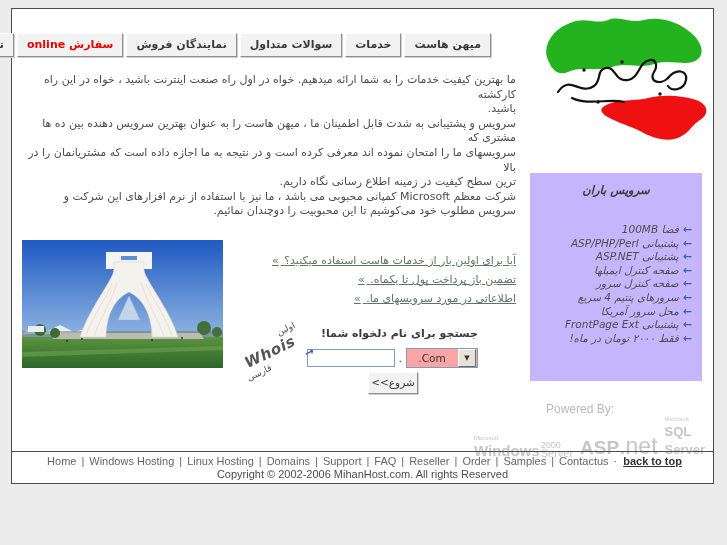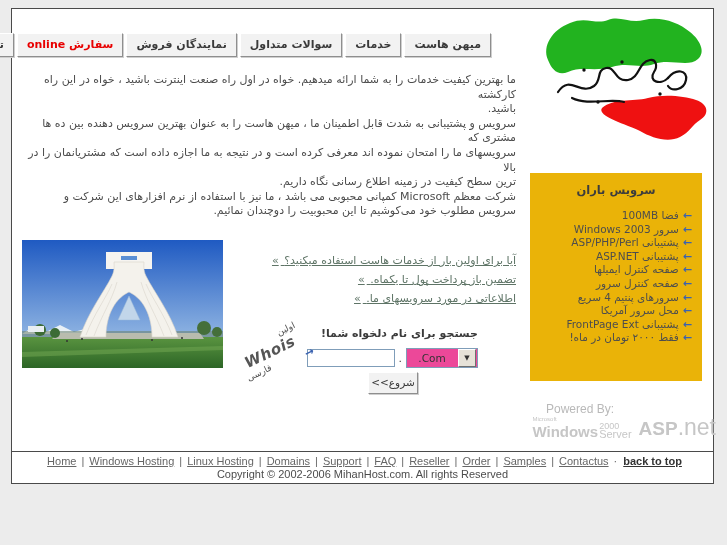--- a/index.html
+++ b/index.html
@@ -29,43 +29,43 @@
   
   .quick{position:absolute;left:228px;top:240px;width:276px;}
   .qrow{height:19px;line-height:19px;text-align:right;direction:ltr;}
   .qlink{color:#5e7466;font-size:11px;text-decoration:underline;cursor:pointer;}
   .qmark{margin-right:2px;}
 
   
   .search{position:absolute;left:230px;top:318px;width:236px;}
   .s-head{direction:rtl;text-align:right;font-size:11px;font-weight:bold;color:#3b3b3b;margin:0 0 8px 0;}
   .s-row{display:flex;direction:rtl;align-items:center;gap:4px;}
-  .sel{width:72px;height:20px;background:#ec4899;border:1px solid #7f9db9;display:flex;direction:ltr;
+  .sel{width:72px;height:20px;background:#fca5a5;border:1px solid #7f9db9;display:flex;direction:ltr;
        align-items:center;cursor:pointer;box-sizing:border-box;}
   .sel-text{flex:1;font-size:10.5px;color:#333;text-align:center;}
   .sel-btn{width:16px;height:16px;margin:1px;background:#e6e2d8;border:1px solid;
            border-color:#fff #6f6f6f #6f6f6f #fff;font-size:7px;color:#333;display:flex;
            align-items:center;justify-content:center;}
   .dom-input{width:88px;height:18px;border:1px solid #7f9db9;box-sizing:border-box;font-size:11px;padding:0 3px;}
   .s-dot{color:#444;font-size:11px;}
   .s-btn{position:absolute;left:356px;top:363px;width:48px;height:20px;font-size:10.5px;color:#3a3a3a;
          background:#f2f2f2;border:1px solid;border-color:#ffffff #8e8e8e #8e8e8e #ffffff;
          box-shadow:1px 1px 0 #cfcfcf;text-align:center;line-height:18px;direction:rtl;cursor:pointer;}
 
   
   .whois{position:absolute;left:220px;top:324px;width:76px;transform:rotate(-26deg);color:#555;}
   .w-top{font-size:9px;text-align:right;margin-right:4px;direction:rtl;}
   .w-main{font-size:15px;font-weight:bold;font-style:italic;letter-spacing:.5px;text-align:center;}
   .w-bot{font-size:9px;text-align:left;margin-left:6px;direction:rtl;}
   .w-arrow{position:absolute;right:-2px;bottom:-5px;color:#3a62b0;font-size:11px;font-weight:bold;}
 
   
-  .sidebar{position:absolute;left:518px;top:164px;width:172px;height:208px;background:#eab308;box-sizing:border-box;}
+  .sidebar{position:absolute;left:518px;top:164px;width:172px;height:208px;background:#c4b5fd;box-sizing:border-box;font-style:italic;}
   .sb-head{direction:rtl;text-align:center;font-size:11.5px;font-weight:bold;color:#3d3d3d;padding-top:10px;}
-  .sb-list{margin-top:12px;padding:0 10px 0 8px;}
+  .sb-list{margin-top:26px;padding:0 10px 0 8px;}
   .sb-item{direction:rtl;text-align:right;font-size:10.5px;color:#4d4d4d;line-height:13.6px;}
   .sb-bullet{color:#3a62b0;font-weight:bold;font-size:11px;margin-left:4px;}
   .sb-more{margin:11px 10px 0 8px;text-align:right;direction:ltr;font-size:10.5px;font-weight:bold;line-height:13.5px;}
   .sb-more a{color:#3d3d3d;text-decoration:underline;cursor:pointer;}
 
   
   .powered{position:absolute;left:462px;top:393px;width:242px;color:#c6c6c6;
            font-family:"Liberation Sans",sans-serif;}
   .pw-label{font-size:12px;color:#b9b9b9;margin-left:72px;}
   .pw-row{display:flex;align-items:flex-end;justify-content:flex-end;gap:7px;}
@@ -76,21 +76,21 @@
   .pw-2000{font-size:9px;line-height:8px;}
   .pw-server{font-size:11px;font-weight:normal;line-height:9px;}
   .pw-asp{font-size:19px;font-weight:bold;line-height:17px;}
   .pw-aspnet{font-weight:normal;font-size:23px;}
   .pw-sqlname{font-size:13px;font-weight:bold;line-height:12px;}
 
   
   .hr-line{position:absolute;left:0;right:0;top:442px;border-top:1px solid #4a4a4a;}
   .fnav{position:absolute;left:0;right:0;top:446px;text-align:center;font-size:11px;
         font-family:"Liberation Sans",sans-serif;color:#6e6e6e;}
-  .f-link{color:#666;text-decoration:underline;margin:0 4px;cursor:pointer;}
+  .f-link{color:#666;margin:0 4px;cursor:pointer;}
   .f-sep{color:#666;margin:0 1px;}
   .f-back{color:#333;font-weight:bold;text-decoration:underline;margin-left:5px;cursor:pointer;}
   .fcopy{position:absolute;left:0;right:0;top:459px;text-align:center;font-size:11px;color:#4c4c4c;
          font-family:"Liberation Sans",sans-serif;}
 </style>
 </head>
 <body>
 
 <div id="canvas">
   <div id="box">
@@ -193,21 +193,20 @@
       <div class="w-top">اولین</div>
       <div class="w-main">Whois</div>
       <div class="w-bot">فارسی</div>
       <span class="w-arrow">→</span>
     </div>
 
     <div class="sidebar">
       <div class="sb-head">سرویس باران</div>
       <div class="sb-list">
         <div class="sb-item"><span class="sb-bullet">←</span><span>فضا 100MB</span></div>
-        <div class="sb-item"><span class="sb-bullet">←</span><span>سرور Windows 2003</span></div>
         <div class="sb-item"><span class="sb-bullet">←</span><span>پشتیبانی ASP/PHP/Perl</span></div>
         <div class="sb-item"><span class="sb-bullet">←</span><span>پشتیبانی ASP.NET</span></div>
         <div class="sb-item"><span class="sb-bullet">←</span><span>صفحه کنترل ایمیلها</span></div>
         <div class="sb-item"><span class="sb-bullet">←</span><span>صفحه کنترل سرور</span></div>
         <div class="sb-item"><span class="sb-bullet">←</span><span>سرورهای پنتیم 4 سریع</span></div>
         <div class="sb-item"><span class="sb-bullet">←</span><span>محل سرور آمریکا</span></div>
         <div class="sb-item"><span class="sb-bullet">←</span><span>پشتیبانی FrontPage Ext</span></div>
         <div class="sb-item"><span class="sb-bullet">←</span><span>فقط ۲۰۰۰ تومان در ماه!</span></div>
       </div>
     </div>
@@ -221,20 +220,24 @@
             <span class="pw-winname">Windows</span>
             <span class="pw-wincol">
               <span class="pw-2000">2000</span>
               <span class="pw-server">Server</span>
             </span>
           </span>
         </div>
         <div>
           <span class="pw-asp"><span>ASP</span><span class="pw-aspnet">.net</span></span>
         </div>
+        <div>
+          <span class="pw-ms">Microsoft</span>
+          <span class="pw-sqlname">SQL Server</span>
+        </div>
       </div>
     </div>
 
     <div class="hr-line"></div>
     <div class="fnav">
       <a class="f-link">Home</a><span class="f-sep">|</span><a class="f-link">Windows Hosting</a><span class="f-sep">|</span><a class="f-link">Linux Hosting</a><span class="f-sep">|</span><a class="f-link">Domains</a><span class="f-sep">|</span><a class="f-link">Support</a><span class="f-sep">|</span><a class="f-link">FAQ</a><span class="f-sep">|</span><a class="f-link">Reseller</a><span class="f-sep">|</span><a class="f-link">Order</a><span class="f-sep">|</span><a class="f-link">Samples</a><span class="f-sep">|</span><a class="f-link">Contactus</a><span class="f-sep">·</span><a class="f-back">back to top</a>
     </div>
     <div class="fcopy">Copyright © 2002-2006 MihanHost.com. All rights Reserved</div>
 
   </div>

